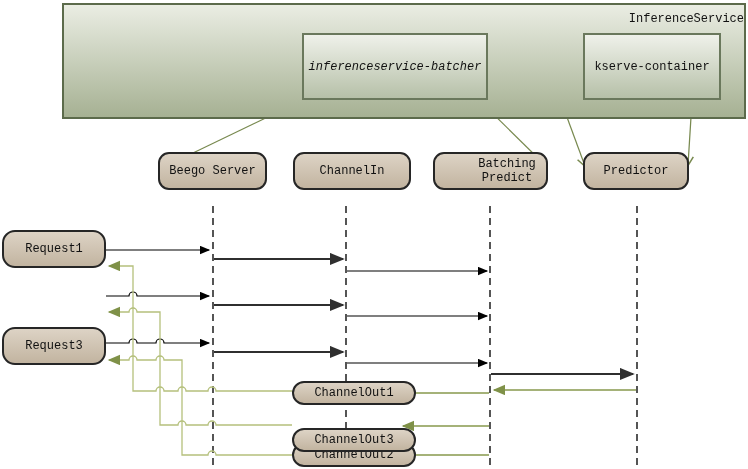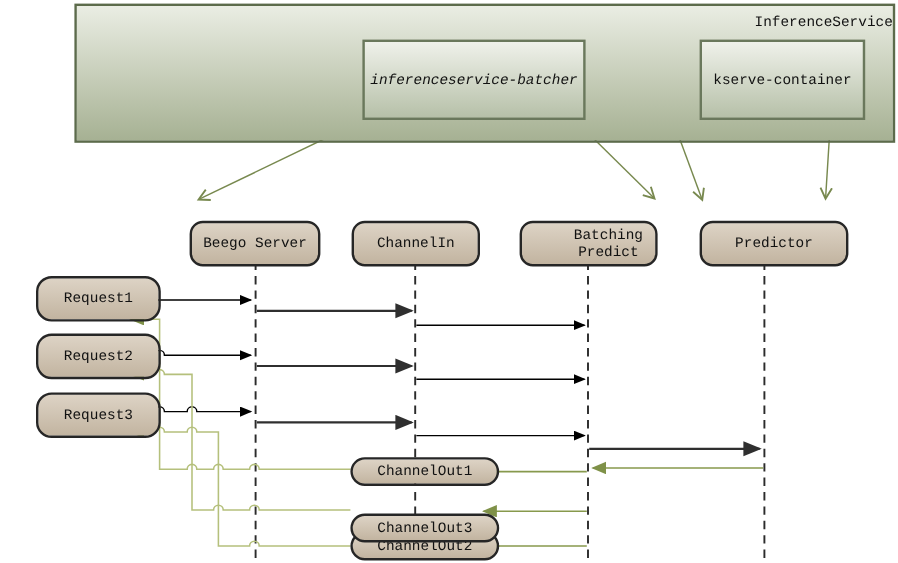--- a/index.html
+++ b/index.html
@@ -25,26 +25,26 @@
     background:linear-gradient(#eff1ea,#b6c0a8);
   }
   .svc.qp{left:107px;top:33px;width:137px;height:67px;}
   .svc.batcher{left:302px;top:33px;width:186px;height:67px;font-style:italic;}
   .svc.kserve{left:557px;top:33px;width:138px;height:67px;margin-left:26px;}
   
   .tan{
     border:2px solid #262626;border-radius:11px;
     background:linear-gradient(#ddd3c5,#c2b4a0);
   }
-  .head{top:184px;height:38px;}
+  .head{top:152px;height:38px;}
   .head.beego{left:158px;width:109px;}
-  .head.chin{left:293px;width:107px;}
+  .head.chin{left:293px;width:118px;}
   .head.batch{left:433px;width:115px;padding-left:33px;}
-  .head.pred{left:583px;width:124px;}
-  .req{left:2px;width:104px;height:38px;border-radius:13px;margin-left:28px;}
+  .head.pred{left:583px;width:106px;}
+  .req{left:2px;width:104px;height:38px;border-radius:13px;}
   .req.r1{top:230px;} .req.r2{top:278px;} .req.r3{top:327px;align-items:center;}
   .cout{left:292px;width:124px;height:24px;border-radius:12px;}
   .cout.c1{top:381px;} .cout.c2{top:414px;margin-top:29px;} .cout.c3{top:428px;}
 </style>
 </head>
 <body>
 
 <div class="stage">
 
   <svg id="edge-layer" viewBox="0 0 748 469">
@@ -115,23 +115,20 @@
   <div class="box tan head batch">
     <span>Batching Predict</span>
   </div>
   <div class="box tan head pred">
     <span>Predictor</span>
   </div>
 
   <div class="box tan req r1">
     <span>Request1</span>
   </div>
-  <div class="box tan req r2">
-    <span>Request2</span>
-  </div>
   <div class="box tan req r3">
     <span>Request3</span>
   </div>
 
   <div class="box tan cout c1">
     <span>ChannelOut1</span>
   </div>
   <div class="box tan cout c2">
     <span>ChannelOut2</span>
   </div>

